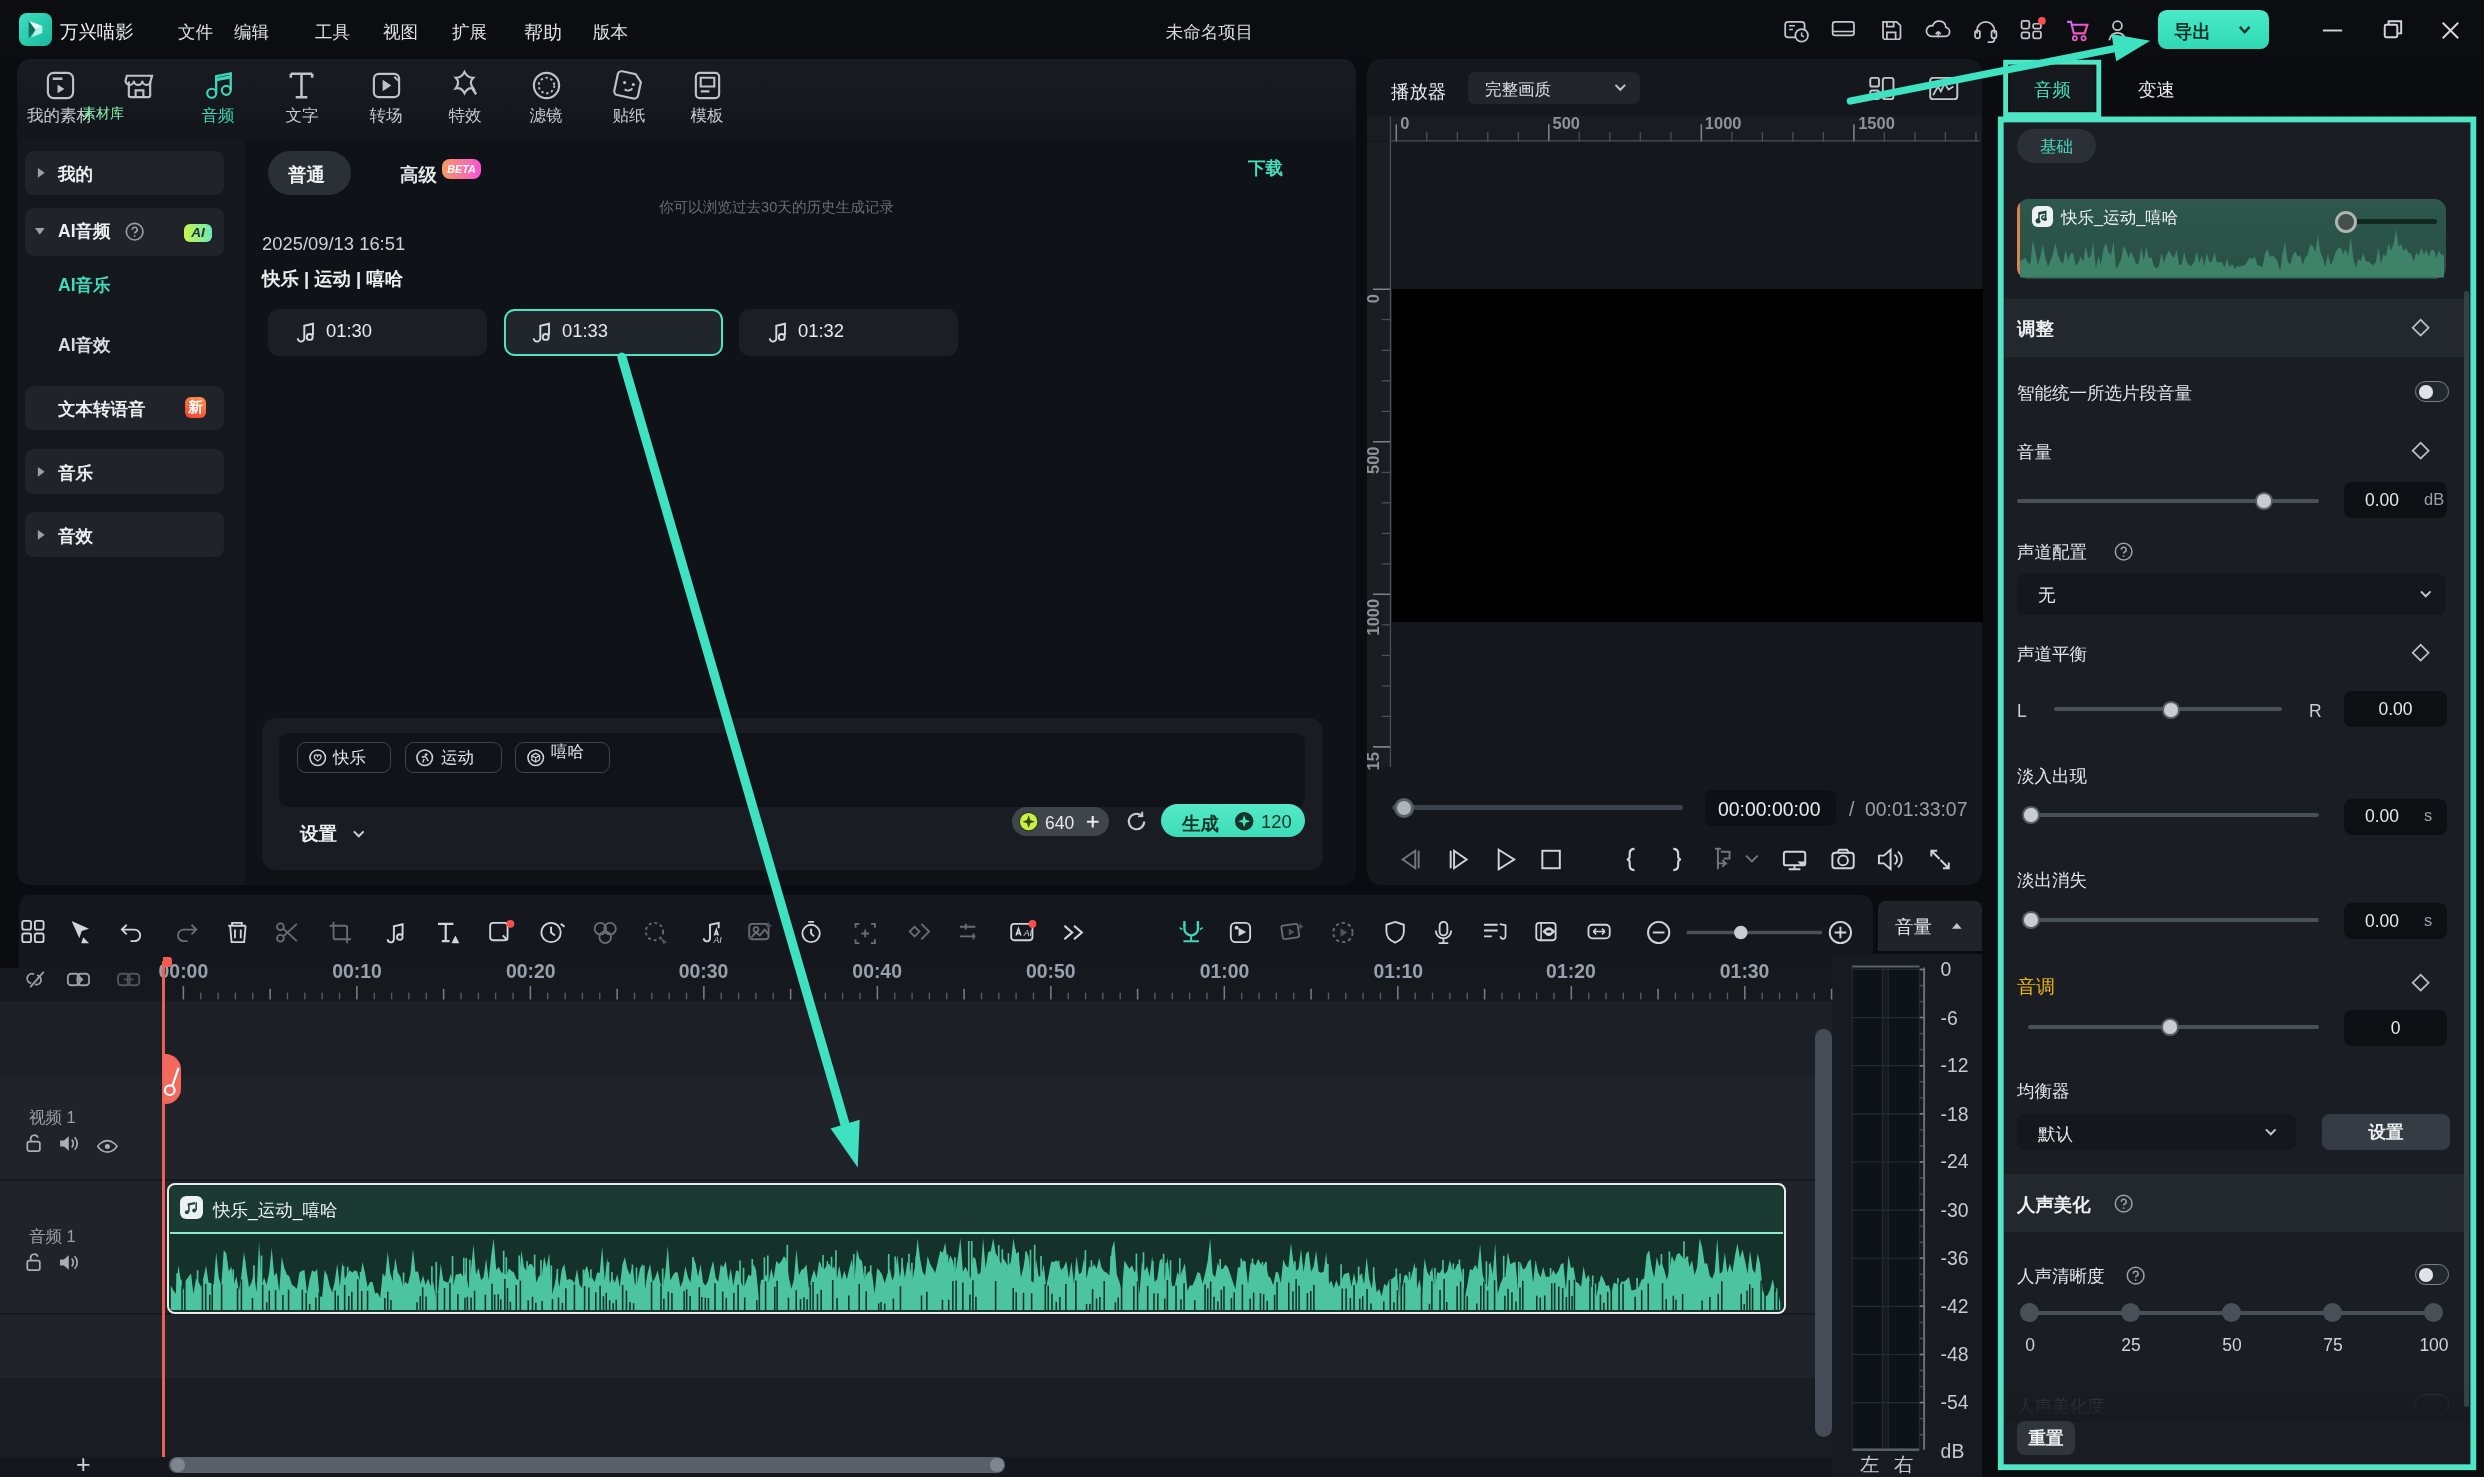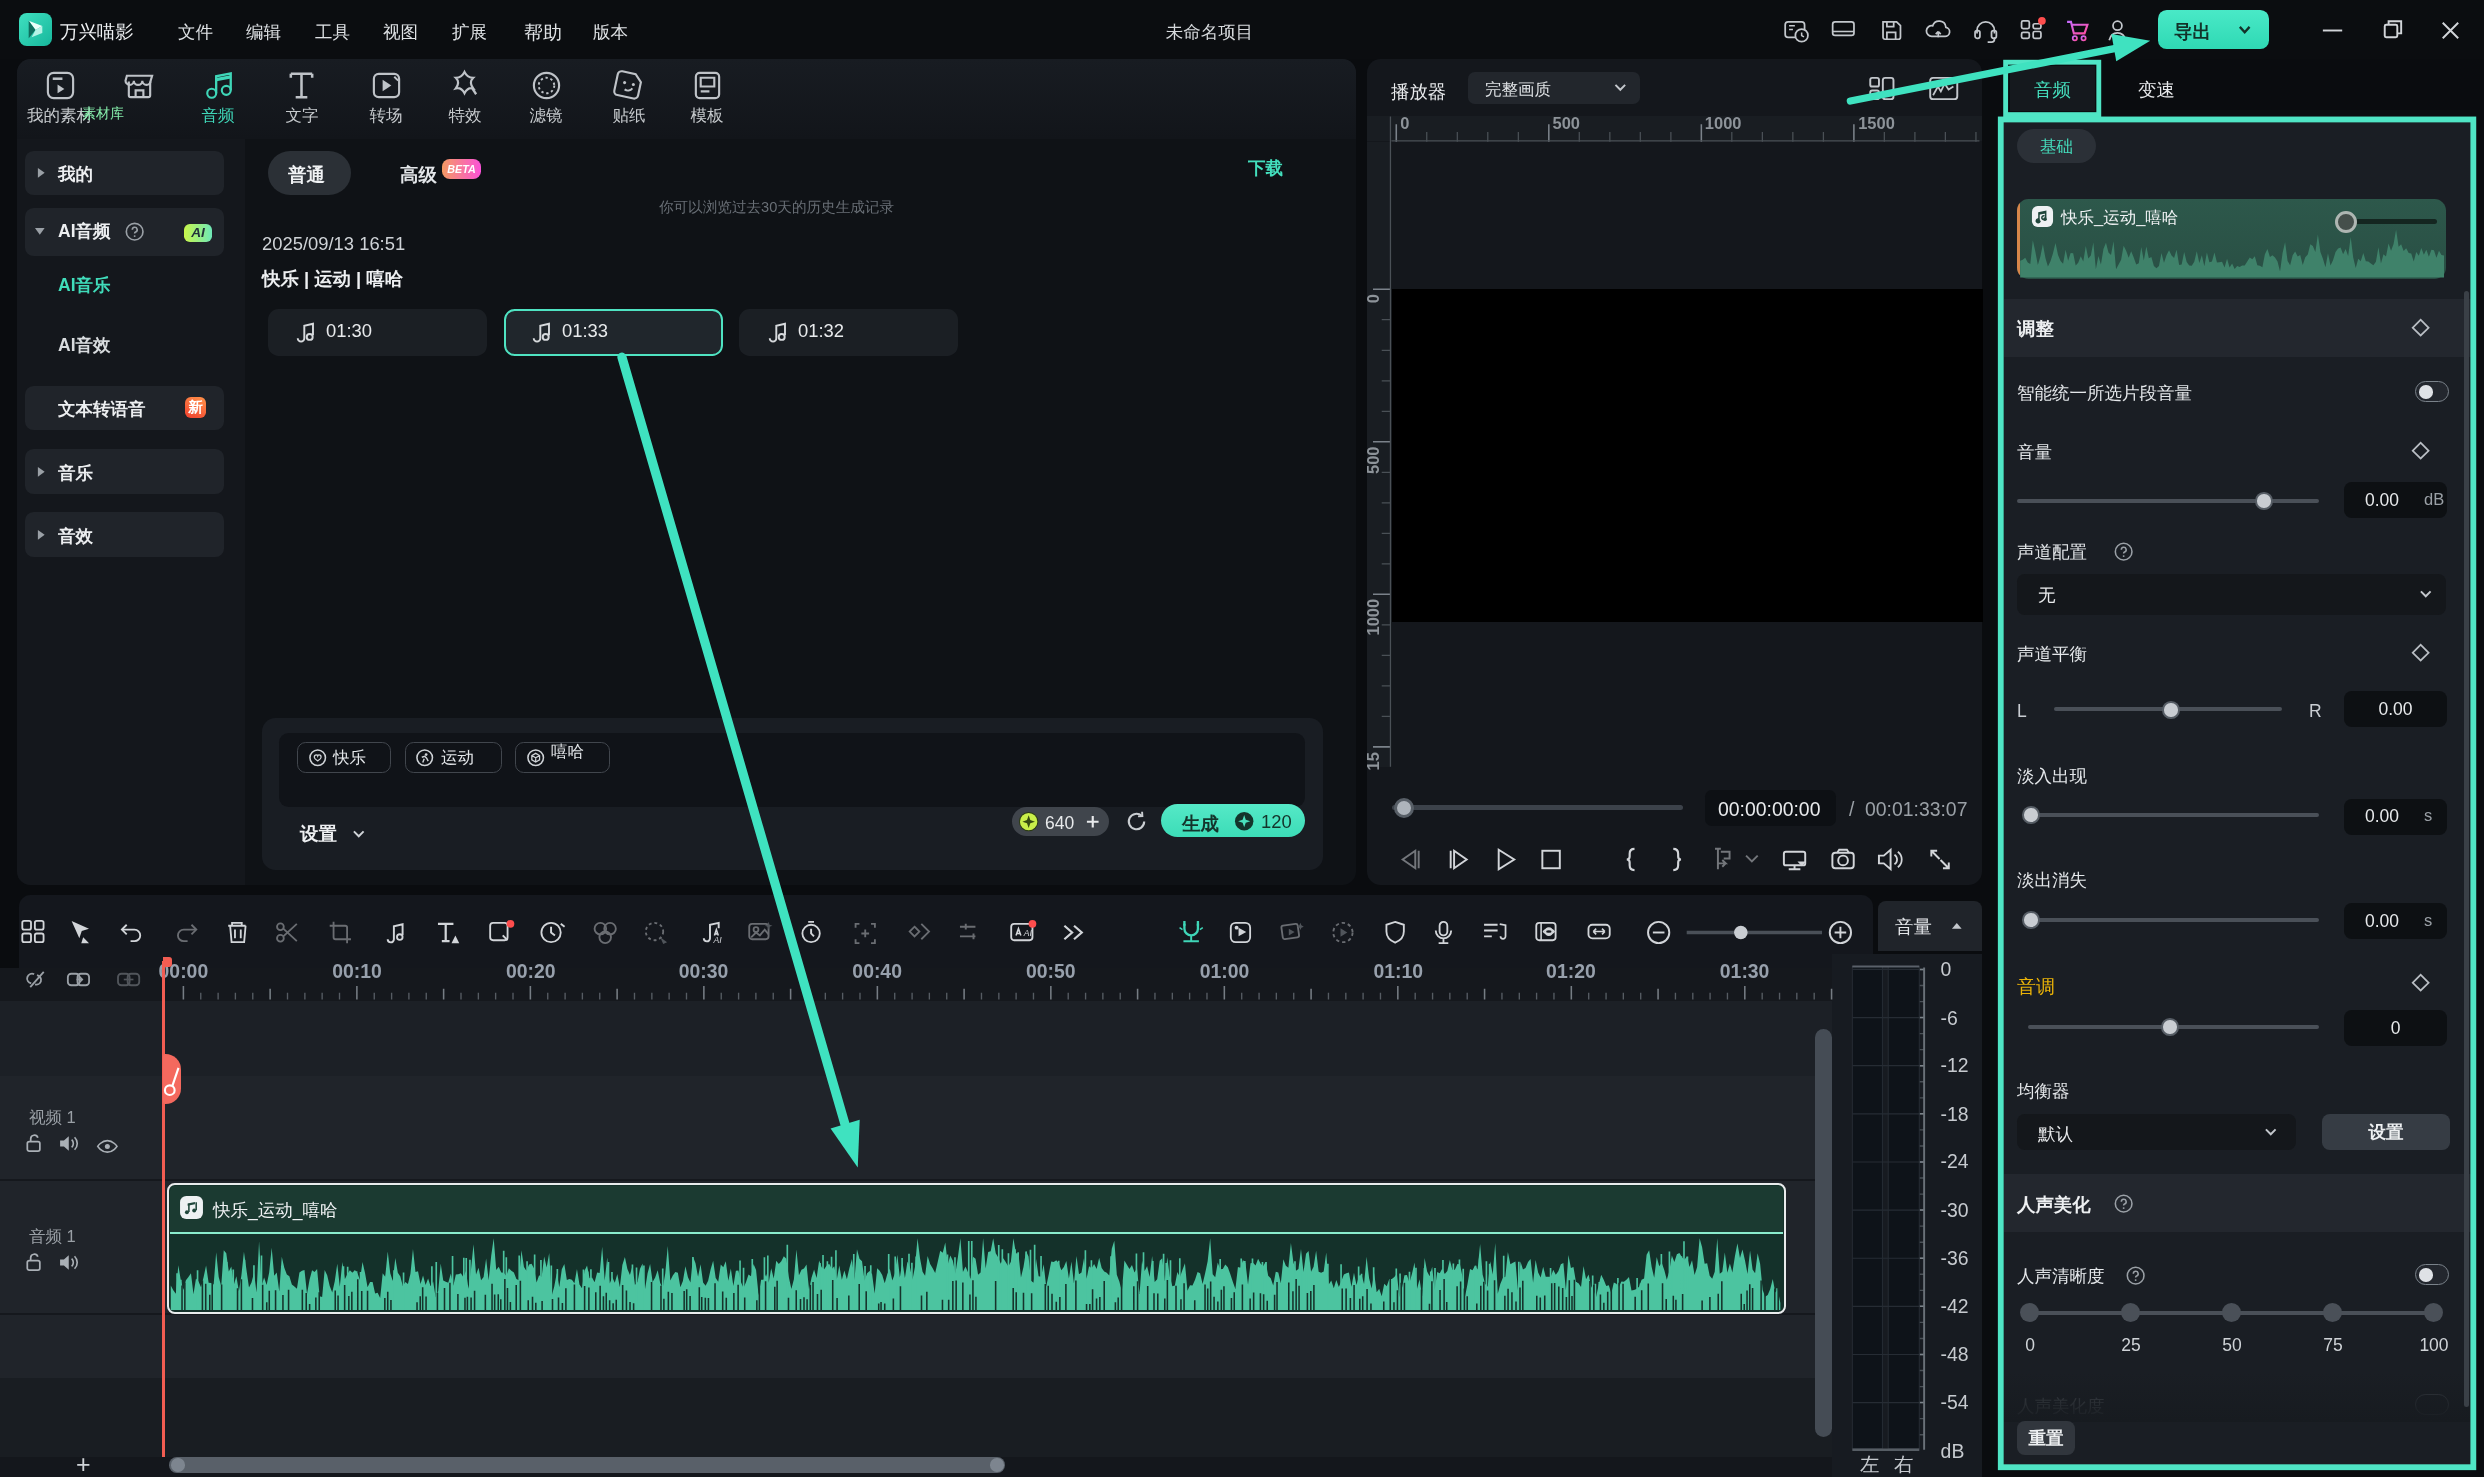--- a/index.html
+++ b/index.html
@@ -15,21 +15,21 @@
 <div class="abs" style="left:0;top:0;width:2484px;height:59px;background:#0b0d10;"></div>
 <div class="abs" style="left:19.4px;top:12.6px;width:33px;height:33px;border-radius:7.8px;background:linear-gradient(135deg,#3fe0c0,#17b79c);">
  <svg width="33" height="33" viewBox="0 0 34 34">
         <path d="M10 8 L24 13.5 L17 17.5 Z" fill="#eafff9"></path>
         <path d="M10 8 L17 17.5 L10 26 Z" fill="#0f6e5e"></path>
         <path d="M24 13.5 L17 17.5 L13 25 L24 20.5 Z" fill="#b6f3e6"></path>
       </svg>
 </div>
 <div class="abs" style="left:60px;top:19.4px;font-size:18.4px;color:#f0f2f4;">万兴喵影</div>
 <div class="abs" style="left:178px;top:20.4px;font-size:17.5px;color:#dfe2e5;">文件</div>
-    <div class="abs" style="left:246px;top:20.4px;font-size:17.5px;color:#dfe2e5;">编辑</div>
+    <div class="abs" style="left:234px;top:20.4px;font-size:17.5px;color:#dfe2e5;">编辑</div>
     <div class="abs" style="left:315px;top:20.4px;font-size:17.5px;color:#dfe2e5;">工具</div>
     <div class="abs" style="left:383px;top:20.4px;font-size:17.5px;color:#dfe2e5;">视图</div>
     <div class="abs" style="left:452px;top:20.4px;font-size:17.5px;color:#dfe2e5;">扩展</div>
     <div class="abs" style="left:524px;top:20.4px;font-size:19px;color:#dfe2e5;">帮助</div>
     <div class="abs" style="left:593px;top:20.4px;font-size:17.5px;color:#dfe2e5;">版本</div>
     <div class="abs" style="left:1161px;top:20.4px;width:97px;text-align:center;font-size:17.5px;color:#d6d9dc;">未命名项目</div>
     <svg class="abs" style="left:1782px;top:15.5px" width="359" height="31" viewBox="0 0 370 32" fill="none" stroke="#c3c7cc" stroke-width="1.8">
 <g>
         <rect x="3" y="6" width="20" height="16" rx="3"></rect>
         <path d="M7 10h6M7 14h4" stroke-width="1.6"></path>

